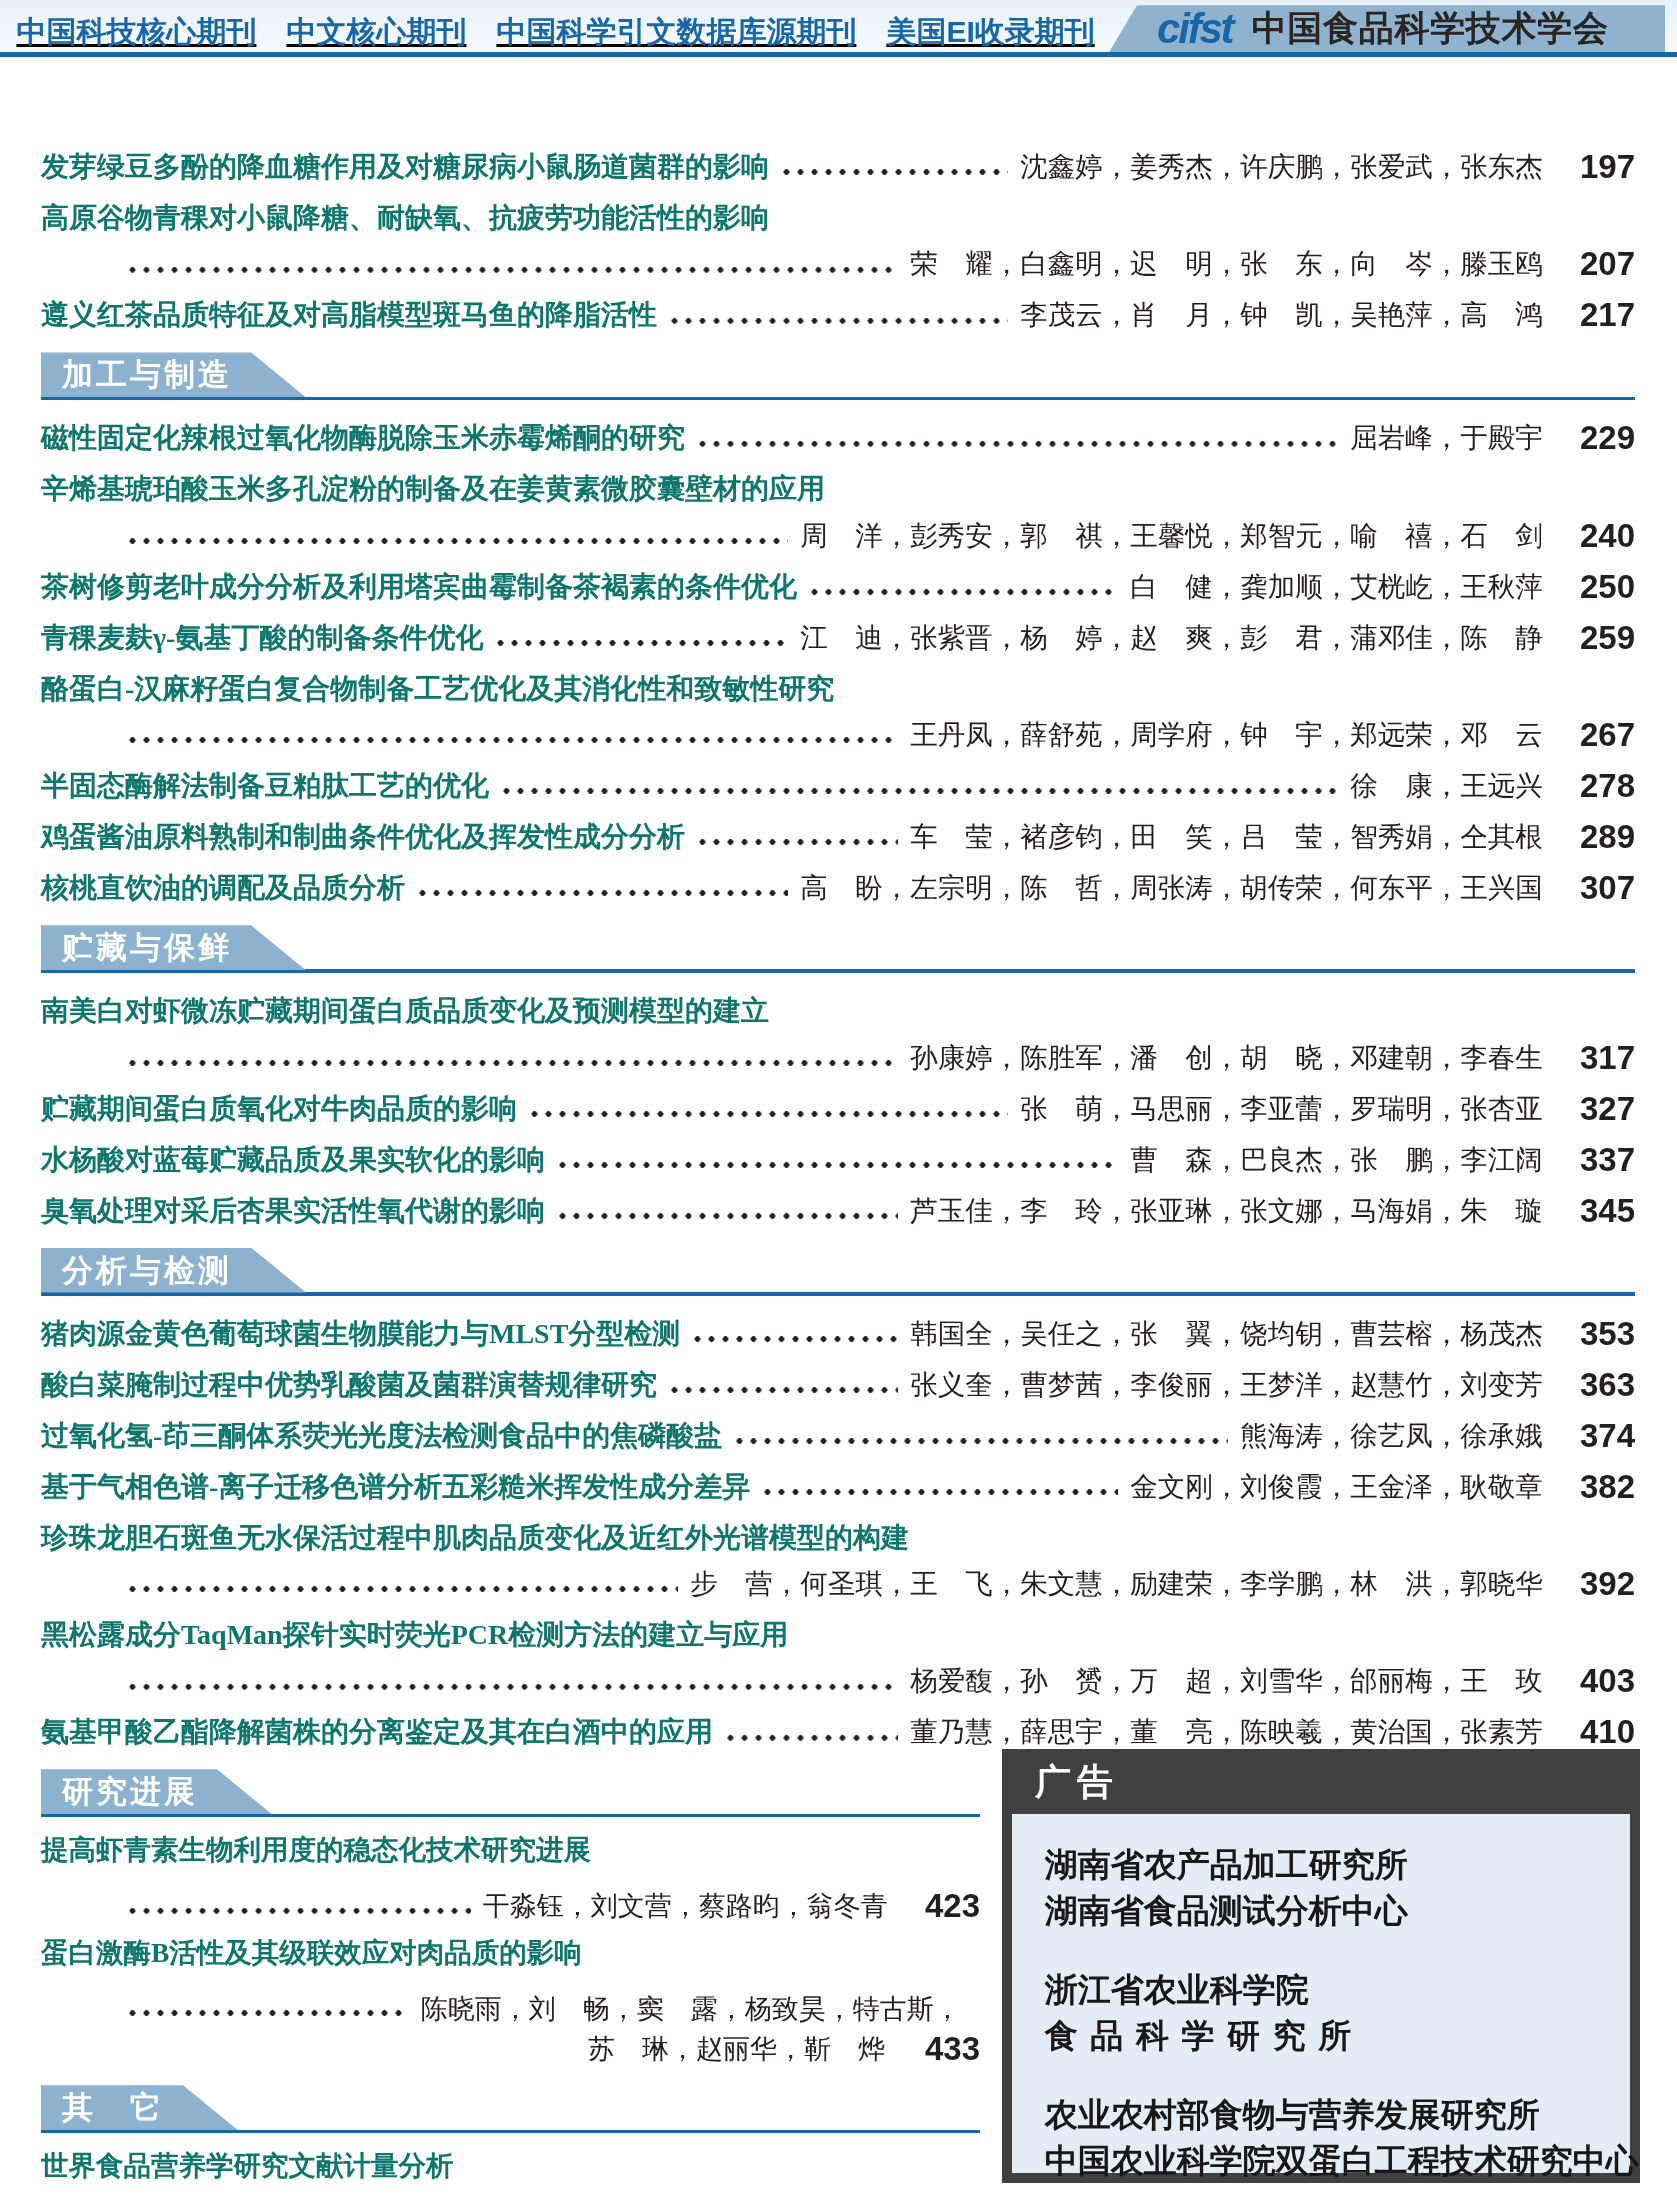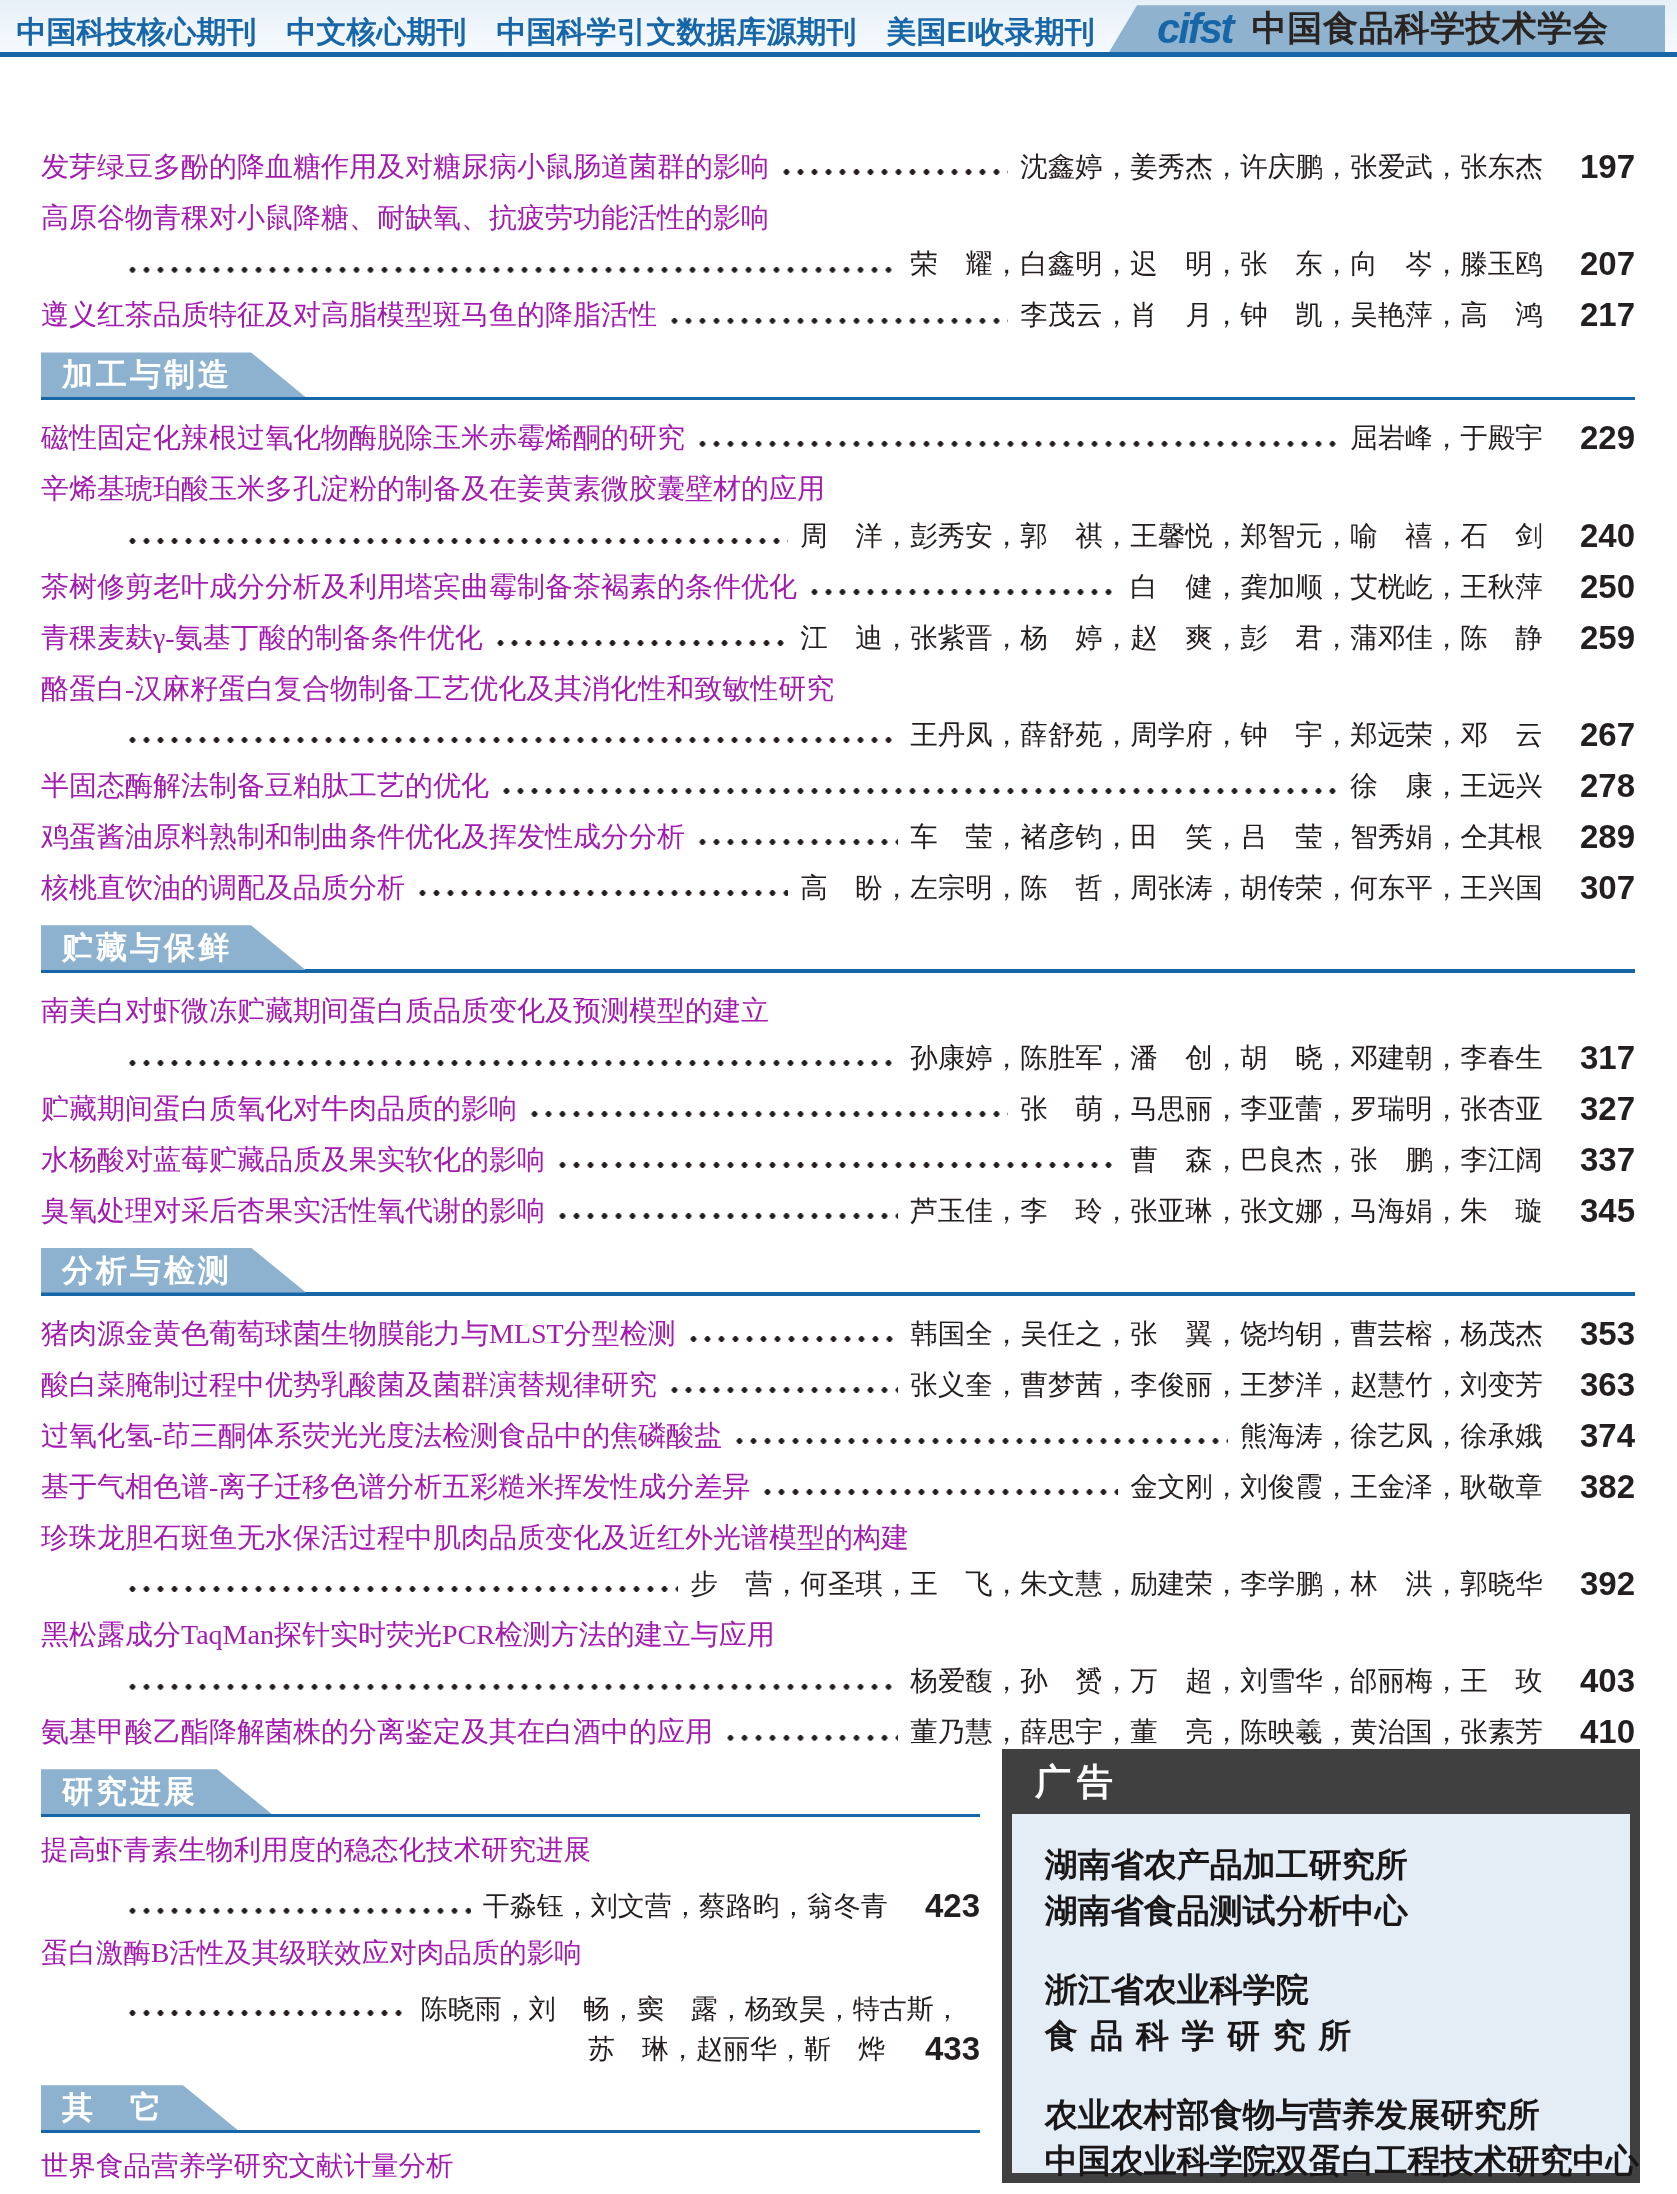--- a/index.html
+++ b/index.html
@@ -1,20 +1,20 @@
 <!DOCTYPE html>
 <html style="font-size:12px"><head>
 <meta charset="utf-8">
 <style>
   html,body{margin:0;padding:0;background:#9a9a9a;}
   .page{position:relative;width:1677px;height:2194px;background:#ffffff;overflow:hidden;
         font-family:"Liberation Serif","DejaVu Serif",serif;}
   
   .band{position:relative;height:58px;background:linear-gradient(#e7f0f8,#f7fbfe);}
-  .accolades{position:absolute;left:16.4px;top:0;height:65px;display:flex;align-items:center;gap:30px;}
+  .accolades{position:absolute;left:16.4px;top:0;height:65px;display:flex;align-items:center;gap:30px;text-decoration:underline;}
   .accolades span{font-family:"Liberation Sans","DejaVu Sans",sans-serif;font-weight:700;
                   font-size:30px;color:#1766a8;white-space:nowrap;}
   .cifst-banner{position:absolute;right:12px;top:5.2px;height:47px;width:556px;background:#8fb3ce;
                 clip-path:polygon(28px 0,100% 0,100% 100%,0 100%);
                 display:flex;align-items:center;padding-left:48px;box-sizing:border-box;}
   .cifst-logo{font-family:"Liberation Sans","DejaVu Sans",sans-serif;font-weight:700;font-style:italic;
               font-size:42px;color:#1766a8;letter-spacing:-2.2px;line-height:45px;margin-right:19.3px;}
   .society{font-size:35px;font-weight:700;color:#2a2422;letter-spacing:0.7px;white-space:nowrap;}
   .header-rule{position:absolute;left:0;top:52px;width:100%;height:5.2px;background:#1766a8;}
   
@@ -24,21 +24,21 @@
   .sec-banner{height:45px;line-height:45px;background:#8db2cf;color:#ffffff;
               font-family:"Liberation Sans","DejaVu Sans",sans-serif;font-weight:700;font-size:31px;
               letter-spacing:3px;padding:0 74px 0 21px;
               clip-path:polygon(0 0,calc(100% - 55px) 0,100% 100%,0 100%);white-space:nowrap;}
   .sec-rule{height:3.7px;background:#1766a8;margin-top:-0.7px;}
   .entries{margin-top:18px;}
   .entry{margin-bottom:12px;}
   .row{display:flex;align-items:flex-end;}
   .row2{margin-top:7.4px;padding-left:74px;}
   .row3{margin-top:6px;display:flex;justify-content:flex-end;align-items:center;}
-  .title{font-size:28px;line-height:39px;color:#a21caf;font-weight:400;white-space:nowrap;}
+  .title{font-size:28px;line-height:39px;color:#0f766e;font-weight:700;white-space:nowrap;}
   .authors{font-size:27.5px;line-height:39px;color:#241d1d;white-space:nowrap;margin:0 19.3px 0 4.5px;}
   .row3 .authors{margin-right:22px;}
   .dots{flex:1 1 30px;min-width:27px;height:9.7px;margin:0 7.4px 9px 9px;
         background-image:radial-gradient(circle,#241e1f 2.5px,rgba(0,0,0,0) 3px);
         background-size:14px 9.7px;background-repeat:repeat-x;background-position:1.5px center;}
   .pagenum{font-family:"Liberation Sans","DejaVu Sans",sans-serif;font-weight:700;font-size:33px;
            line-height:39px;color:#231f20;min-width:73px;text-align:right;white-space:nowrap;}
   .banner-page{margin-left:auto;}
   
   .narrow{width:939px;}

